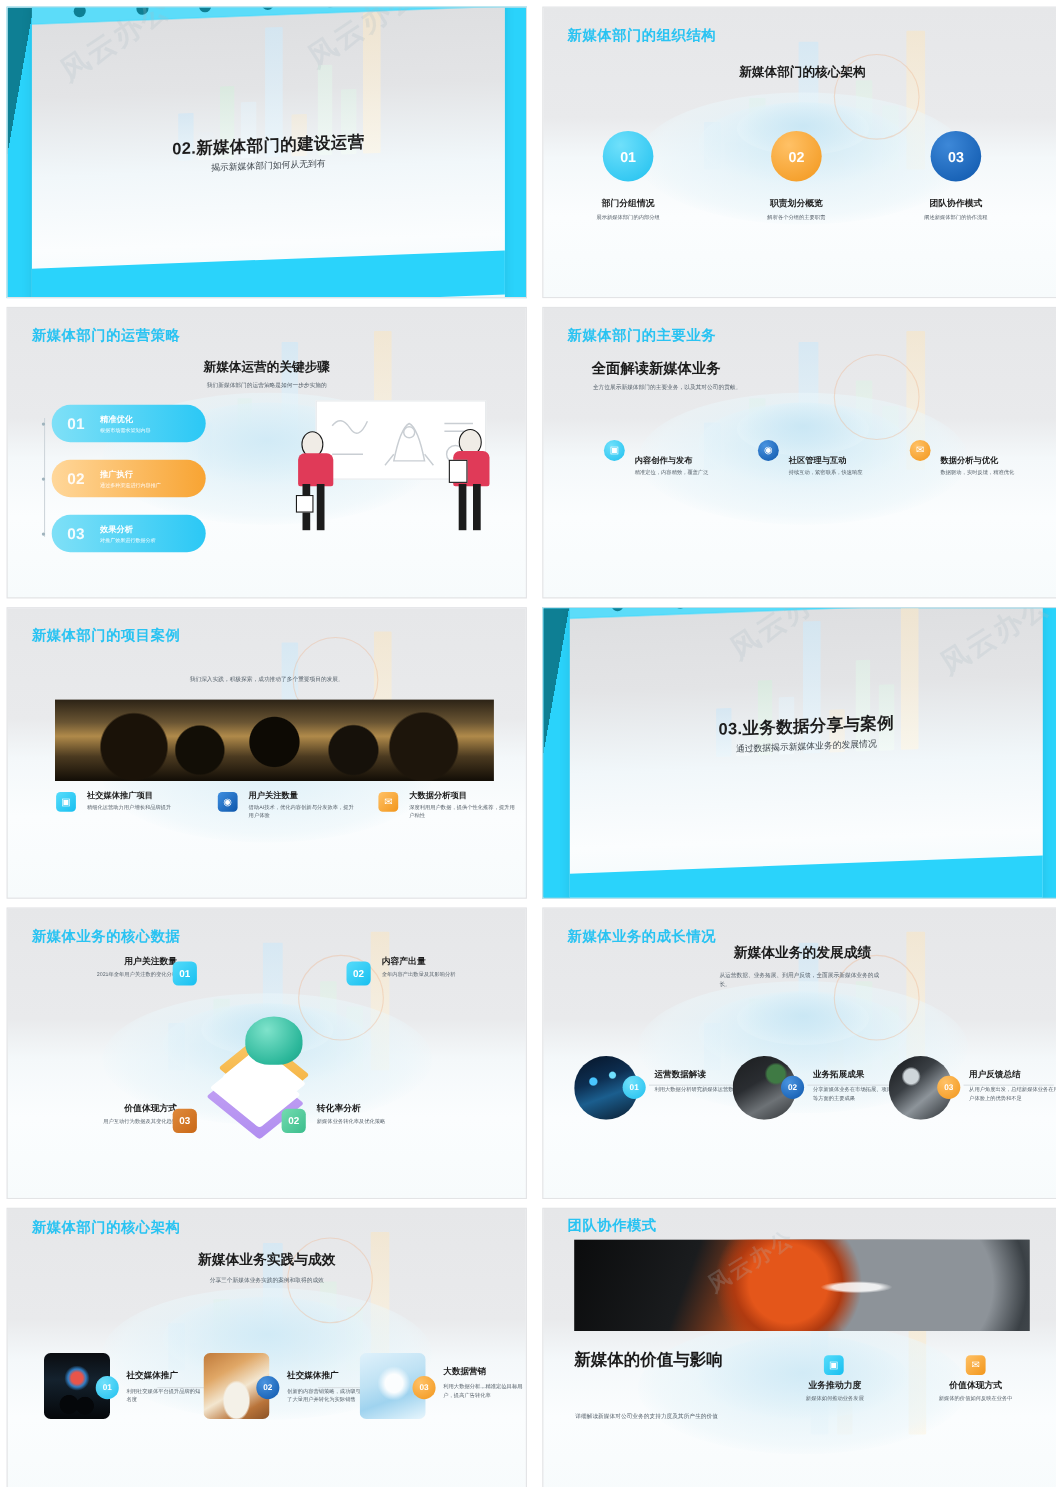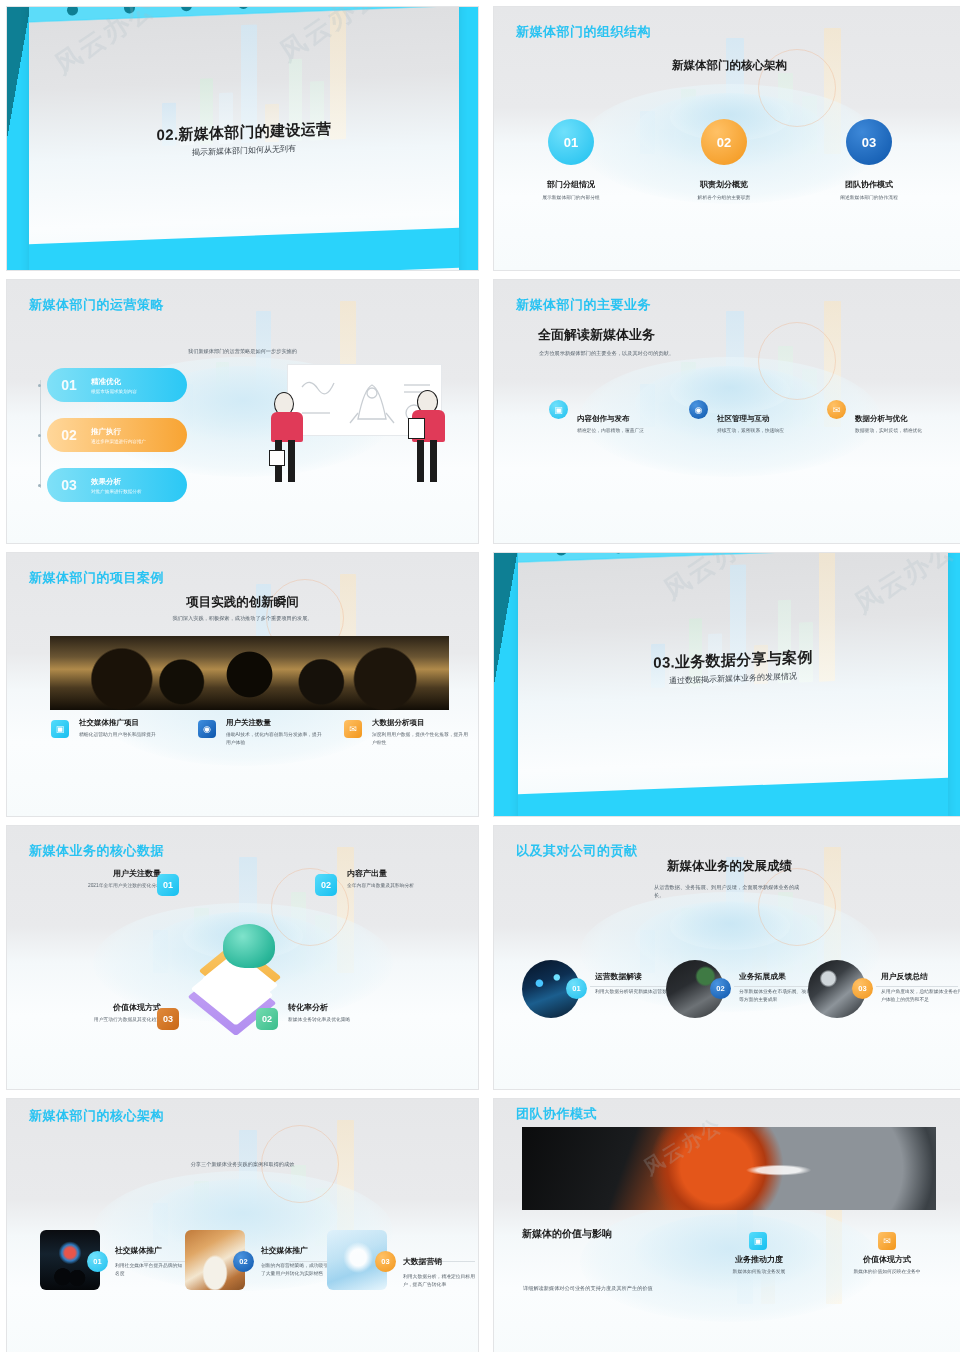--- a/index.html
+++ b/index.html
@@ -243,20 +243,21 @@
         <i class="b1"></i>
           <i class="b3"></i>
           <i class="b5"></i>
           <i class="b6"></i>
           <i class="b9"></i>
       </div>
       <div class="podium"></div>
         <div class="podium2"></div>
     </div>
     <div class="stitle">新媒体部门的运营策略</div>
+    <div class="chead" style="left:0;right:0;top:46px;text-align:center">新媒体运营的关键步骤</div>
     <div class="csub" style="left:0;right:0;top:68px;text-align:center">我们新媒体部门的运营策略是如何一步步实施的</div>
 
     <div class="railline" style="top:100px;height:108px"></div>
     <div class="raildot" style="top:104px"></div>
     <div class="raildot" style="top:154px"></div>
     <div class="raildot" style="top:204px"></div>
 
     <div class="pill" style="top:88px;background:linear-gradient(90deg,#7fe0f7,#2bc8f5)">
       <div class="pn">01</div>
       <div>
@@ -358,21 +359,20 @@
     <div class="bg">
       <div class="bars" style="left:36%;width:40%">
         <i class="b5"></i>
           <i class="b6"></i>
           <i class="b9"></i>
       </div>
       <div class="podium" style="top:58%"></div>
       <div class="ring" style="left:55%;top:10%"></div>
     </div>
     <div class="stitle">新媒体部门的项目案例</div>
-    <div class="chead" style="left:0;right:0;top:41px;text-align:center;font-size:12.5px">项目实践的创新瞬间</div>
     <div class="csub" style="left:0;right:0;top:62px;text-align:center">我们深入实践，积极探索，成功推动了多个重要项目的发展。</div>
 
     <div class="photo ph-audience" style="left:43px;top:83px;width:399px;height:74px"></div>
 
     <div class="iconbox" style="left:44px;top:167px;background:linear-gradient(135deg,#56dcfb,#17bff0)">
         <span>▣</span>
       </div>
     <div class="itm" style="left:72px;top:165px;width:92px">
       <div class="t">社交媒体推广项目</div>
       <div class="d">精细化运营助力用户增长和品牌提升</div>
@@ -494,21 +494,21 @@
         <i class="b6"></i>
           <i class="b7"></i>
           <i class="b8"></i>
           <i class="b9"></i>
       </div>
       <div class="podium" style="top:48%"></div>
         <div class="podium2" style="top:43%"></div>
       <div class="podium3" style="top:38%"></div>
         <div class="ring"></div>
     </div>
-    <div class="stitle">以及其对公司的贡献</div>
+    <div class="stitle">新媒体业务的成长情况</div>
     <div class="chead" style="left:0;right:0;top:32px;text-align:center;font-size:12.5px">新媒体业务的发展成绩</div>
     <div class="csub" style="left:160px;top:58px;width:150px">从运营数据、业务拓展、到用户反馈，全面展示新媒体业务的成长。</div>
 
     <div class="hline" style="left:96px;top:160px;width:82px"></div>
     <div class="hline" style="left:240px;top:160px;width:82px"></div>
     <div class="hline" style="left:382px;top:160px;width:82px"></div>
 
     <div class="pcircle ph-city" style="left:28px;top:134px"></div>
     <div class="pbadge" style="left:72px;top:152px;background:radial-gradient(circle at 34% 28%,#6fe0fb,#1fc0ef)">
         <span>01</span>
@@ -548,20 +548,21 @@
         <i class="b6"></i>
           <i class="b7"></i>
           <i class="b8"></i>
           <i class="b9"></i>
       </div>
       <div class="podium" style="top:50%"></div>
         <div class="podium2" style="top:45%"></div>
       <div class="ring" style="left:54%;top:10%"></div>
     </div>
     <div class="stitle" style="top:8px">新媒体部门的核心架构</div>
+    <div class="chead" style="left:0;right:0;top:38px;text-align:center;font-size:12.5px">新媒体业务实践与成效</div>
     <div class="csub" style="left:0;right:0;top:62px;text-align:center">分享三个新媒体业务实践的案例和取得的成效</div>
 
     <div class="hline" style="left:136px;top:162px;width:58px"></div>
     <div class="hline" style="left:282px;top:162px;width:58px"></div>
     <div class="hline" style="left:426px;top:162px;width:42px"></div>
 
     <div class="photo ph-cinema" style="left:33px;top:131px;width:60px;height:60px;border-radius:6px"></div>
     <div class="pbadge" style="left:80px;top:152px;background:radial-gradient(circle at 34% 28%,#6fe0fb,#1fc0ef)">
         <span>01</span>
       </div>
@@ -576,41 +577,41 @@
       </div>
     <div class="pcap" style="left:254px;top:146px;width:70px">
       <div class="t">社交媒体推广</div>
       <div class="d">创新的内容营销策略，成功吸引了大量用户并转化为实际销售</div>
     </div>
 
     <div class="photo ph-mic" style="left:320px;top:131px;width:60px;height:60px;border-radius:6px"></div>
     <div class="pbadge" style="left:368px;top:152px;background:radial-gradient(circle at 34% 28%,#ffc166,#f2961b)">
         <span>03</span>
       </div>
-    <div class="pcap" style="left:396px;top:157px;width:72px">
+    <div class="pcap" style="left:396px;top:142px;width:72px">
       <div class="t">大数据营销</div>
       <div class="d">利用大数据分析，精准定位目标用户，提高广告转化率</div>
     </div>
   </div>
 
   <div class="slide">
     <div class="bg">
       <div class="bars" style="left:34%;width:42%;top:30%">
         <i class="b5"></i>
           <i class="b6"></i>
           <i class="b9"></i>
       </div>
       <div class="podium" style="top:62%"></div>
         <div class="podium2" style="top:58%"></div>
     </div>
     <div class="stitle" style="top:6px">团队协作模式</div>
     <div class="photo ph-lens" style="left:28px;top:28px;width:414px;height:83px"></div>
     <div class="wm" style="left:145px;top:34px;font-size:20px">风云办公</div>
 
-    <div class="chead" style="left:28px;top:128px;font-size:10px">新媒体的价值与影响</div>
+    <div class="chead" style="left:28px;top:128px;font-size:15px">新媒体的价值与影响</div>
     <div class="csub" style="left:29px;top:186px;width:230px">详细解读新媒体对公司业务的支持力度及其所产生的价值</div>
 
     <div class="iconbox" style="left:255px;top:133px;background:linear-gradient(135deg,#56dcfb,#17bff0)">
         <span>▣</span>
       </div>
     <div class="blabel" style="left:210px;top:155px;width:110px;text-align:center">
       <div class="t">业务推动力度</div>
       <div class="d">新媒体如何推动业务发展</div>
     </div>
 

